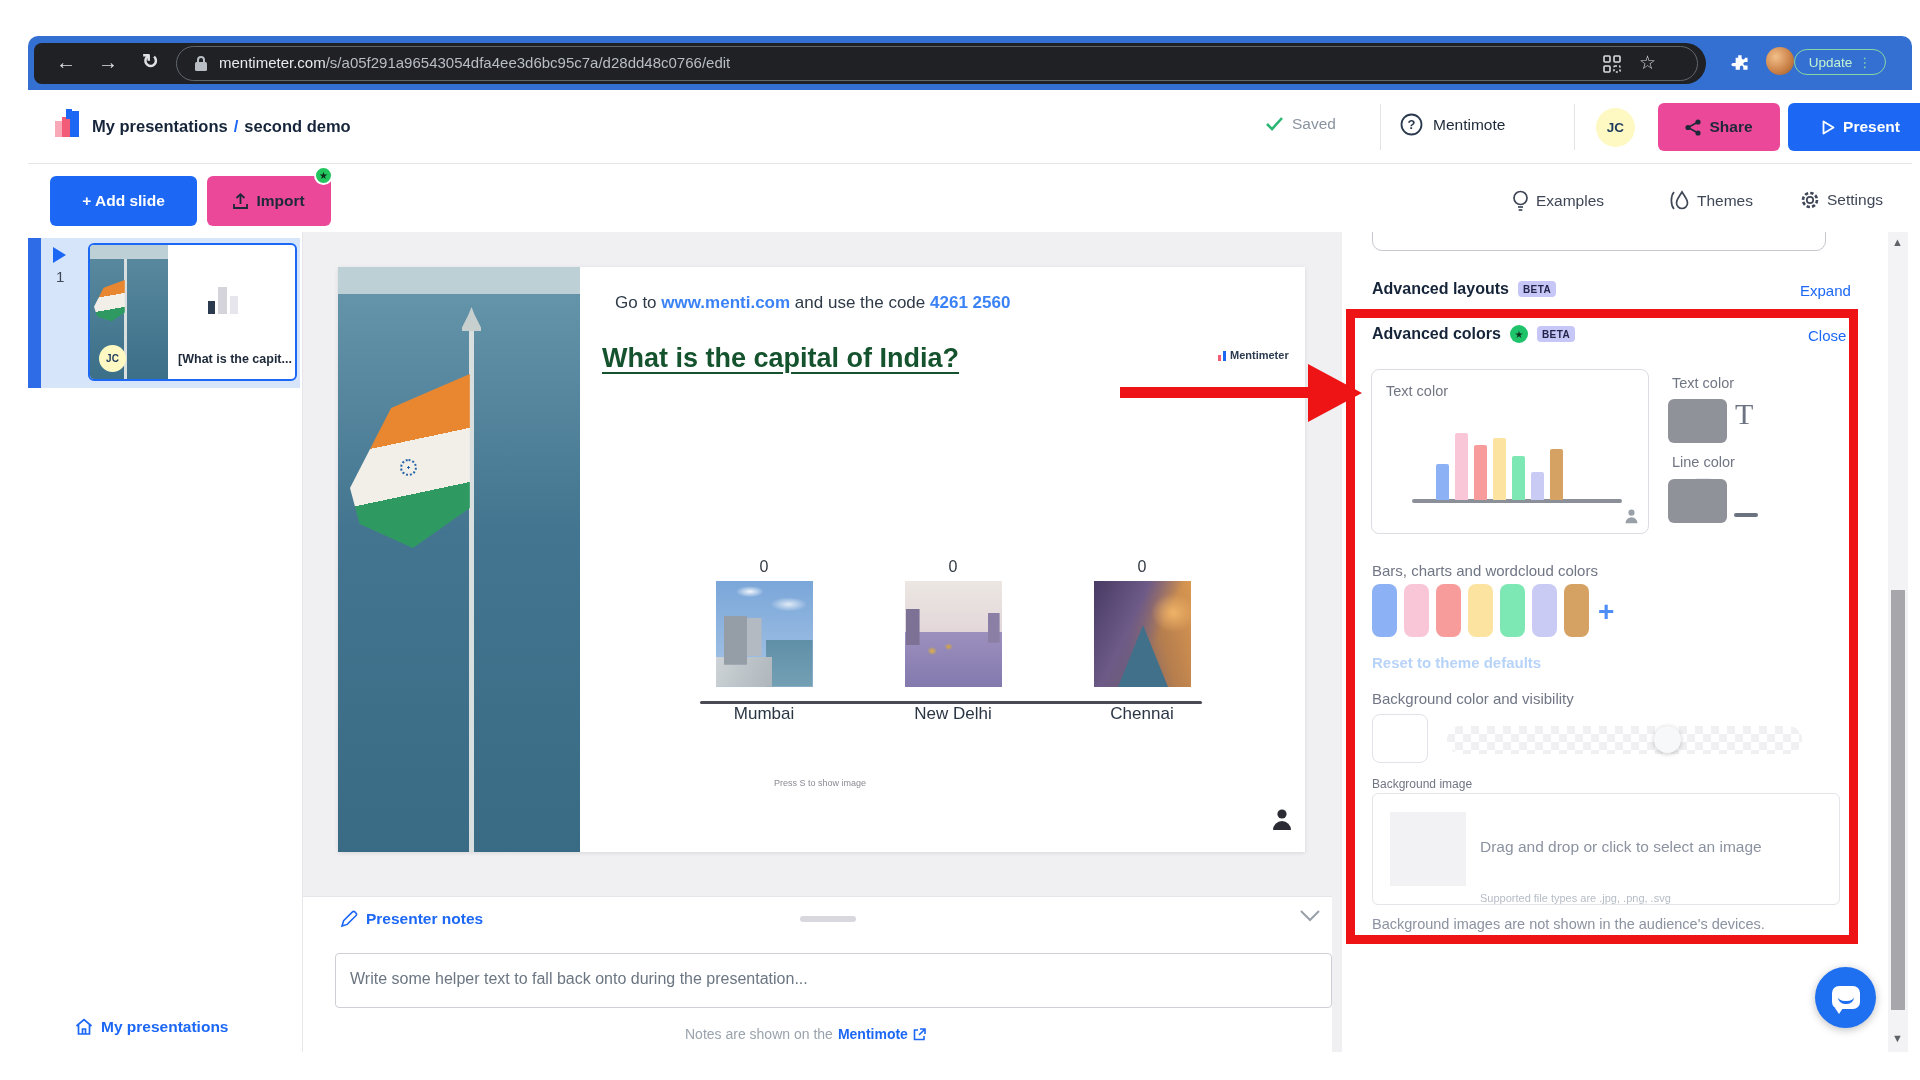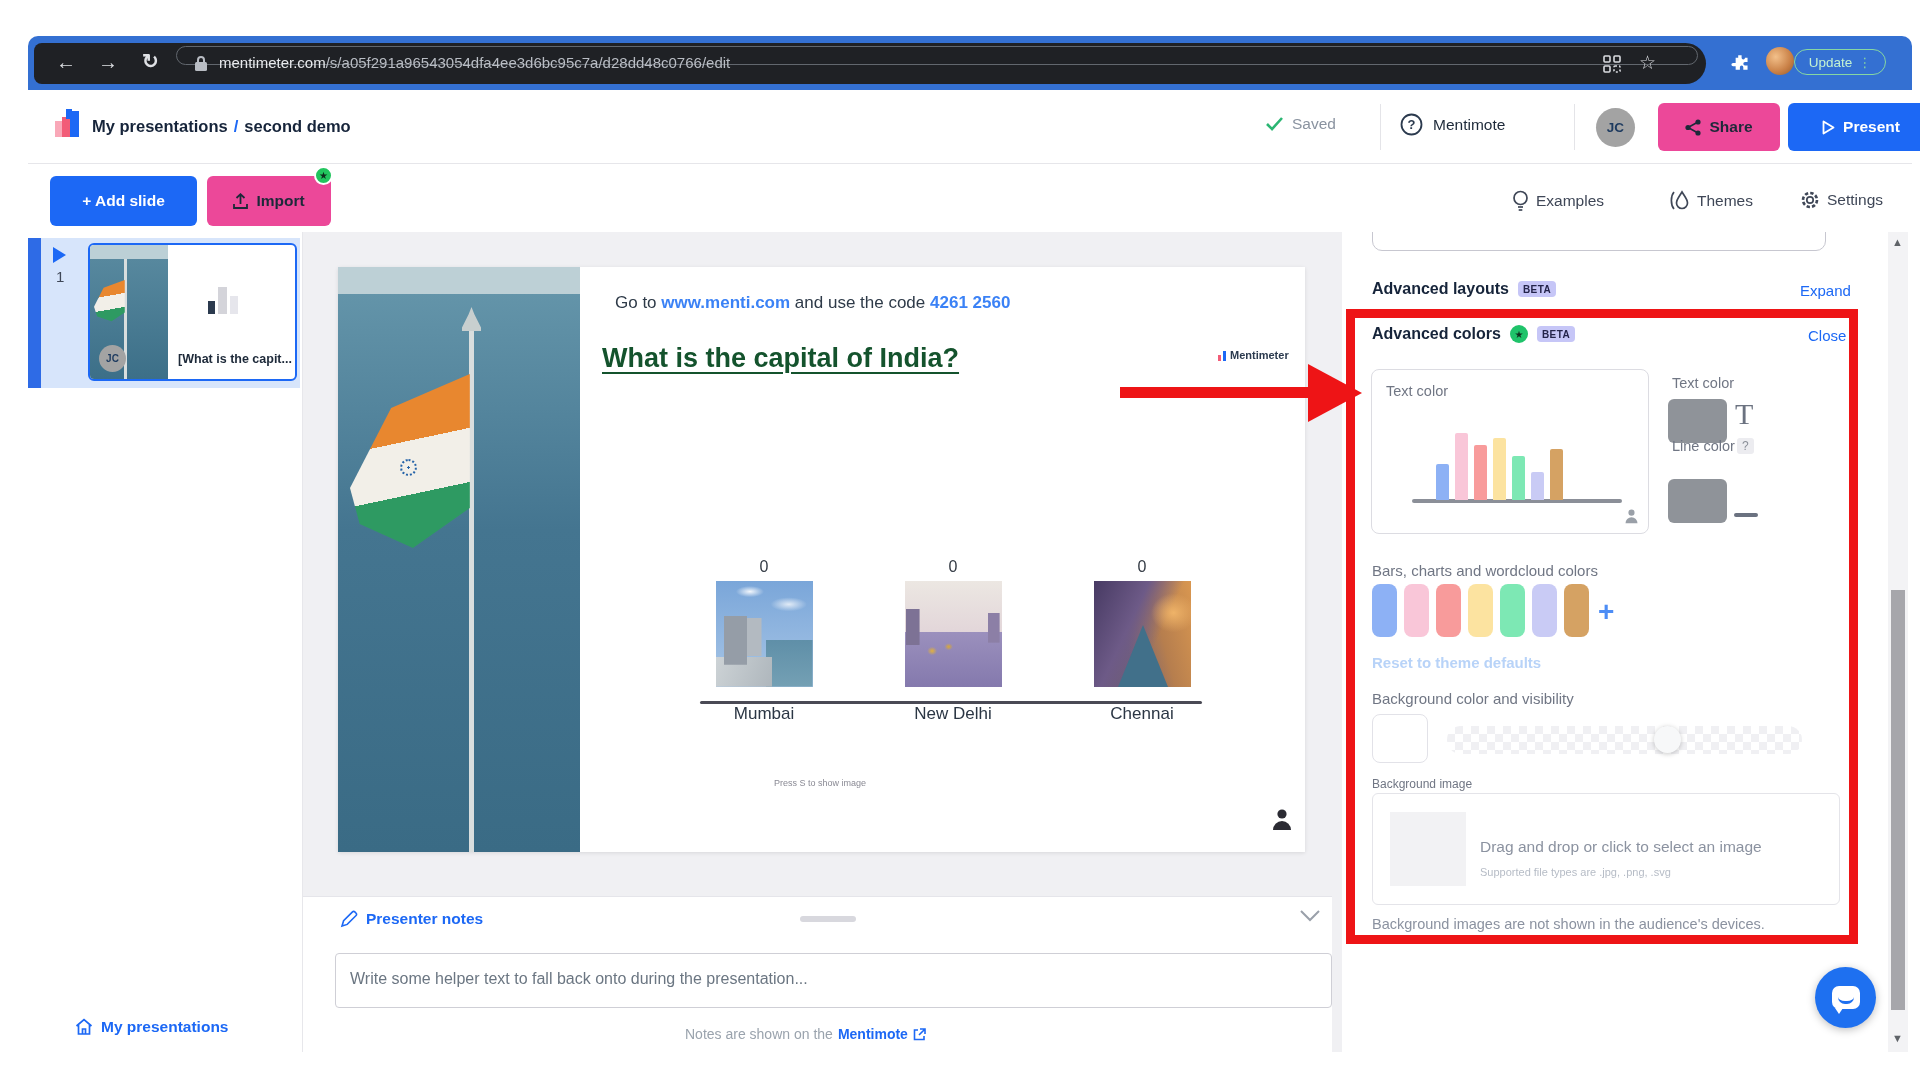--- a/index.html
+++ b/index.html
@@ -5,36 +5,36 @@
   * { margin:0; padding:0; box-sizing:border-box; }
   html,body { background:#fff; }
   .stage { position:relative; width:1920px; height:1080px; background:#fff;
            font-family:"Liberation Sans", sans-serif; overflow:hidden; }
   .abs { position:absolute; }
 
   
   .chrome { left:28px; top:36px; width:1884px; height:54px; background:#3470d2; border-radius:10px 10px 0 0; }
   .darkbar { left:6px; top:7px; width:1672px; height:41px; background:#1f2125; border-radius:8px 21px 21px 8px; }
   .navglyph { color:#dfe1e5; font-size:20px; line-height:1; }
-  .omnibox { left:142px; top:3px; width:1522px; height:19px; border:1px solid #62676e; border-radius:18px; }
+  .omnibox { left:142px; top:3px; width:1522px; height:35px; border:1px solid #62676e; border-radius:18px; }
   .url { color:#e8eaed; font-size:15px; white-space:nowrap; }
   .url .path { color:#b9bdc4; }
   .update-pill { left:1766px; top:13px; width:92px; height:26px; border:1.5px solid #86d7a2; border-radius:14px;
                  color:#c3f2d2; font-size:13.5px; display:flex; align-items:center; justify-content:center; gap:6px; }
   .chr-avatar { left:1738px; top:11px; width:28px; height:28px; border-radius:50%;
                 background:radial-gradient(circle at 35% 35%, #f3c08a, #c87f45 60%, #8a5a30); }
 
   
   .appheader { left:28px; top:90px; width:1884px; height:74px; background:#fff; border-bottom:1px solid #e6e6ea; }
   .crumb { font-size:16.5px; color:#16243a; font-weight:bold; }
   .crumb .sep { color:#1c68f5; font-weight:bold; padding:0 6px; }
   .hdr-gray { color:#8a93a0; font-size:15.5px; }
   .hdr-dark { color:#1d2939; font-size:15.5px; }
   .vdiv { width:1px; background:#e4e4e8; }
-  .avatar { border-radius:50%; background:#a3a3a3; color:#1d3a5f; font-weight:bold;
+  .avatar { border-radius:50%; background:#fef9c3; color:#1d3a5f; font-weight:bold;
             display:flex; align-items:center; justify-content:center; }
   .btn { border-radius:6px; display:flex; align-items:center; justify-content:center; gap:8px;
          font-size:15.5px; font-weight:bold; }
   .btn-gray { background:#ec4899; color:#1d2939; }
   .btn-blue { background:#1c68f5; color:#fff; }
 
   
   .tb-label { color:#3f4757; font-size:15.5px; display:flex; align-items:center; gap:7px; }
   .badge-star { position:absolute; width:19px; height:19px; border-radius:50%; background:#22c55e;
                 border:2px solid #fff; color:#0e2b1c; font-size:10px; display:flex; align-items:center; justify-content:center; }
@@ -132,21 +132,21 @@
   .reset { color:#b8d3f8; font-size:15px; font-weight:bold; }
   .wswatch { width:56px; height:49px; border:1px solid #e2e2e8; border-radius:8px; background:#fff; }
   .opacity-slider { width:355px; height:28px; border-radius:14px; opacity:.55;
       background-image:linear-gradient(45deg,#e4e4ea 25%,transparent 25%,transparent 75%,#e4e4ea 75%),
                        linear-gradient(45deg,#e4e4ea 25%,transparent 25%,transparent 75%,#e4e4ea 75%);
       background-size:16px 16px; background-position:0 0,8px 8px; }
   .slider-handle { width:27px; height:27px; border-radius:50%; background:#f7f8f9; box-shadow:0 1px 5px rgba(0,0,0,.22); }
   .droparea { width:468px; height:112px; border:1px solid #e4e4e9; border-radius:6px; }
   .dropthumb { position:absolute; left:17px; top:18px; width:76px; height:74px; background:#f2f2f4; }
   .drop-main { font-size:15.5px; color:#8b92a0; }
-  .drop-hint { font-size:11px; color:#b6bcc6; }
+  .drop-hint { font-size:11px; color:#b6bcc6;margin-top:26px; }
   .aud-note { font-size:14.5px; color:#8b92a0; }
 
   
   .sb-track { left:1888px; top:232px; width:20px; height:820px; background:#f3f3f5; }
   .sb-thumb { left:1891px; top:590px; width:14px; height:420px; background:#a6a6ab; }
   .sb-arrow { color:#5f6368; font-size:11px; left:1892px; }
 
   
   .red-rect { left:1346px; top:309px; width:512px; height:635px; border:9px solid #ee1416; }
   .arrow-shaft { left:1120px; top:387px; width:192px; height:11px; background:#ee1416; }
@@ -417,21 +417,21 @@
         </div>
       <svg class="p-abs" style="left:252px;top:138px;" width="15" height="16" viewBox="0 0 22 24">
           <circle cx="11" cy="7" r="4.6" fill="#9aa0a8"></circle>
           <path d="M2 23 a9 9 0 0 1 18 0 Z" fill="#9aa0a8"></path>
         </svg>
     </div>
 
     <div class="p-abs p-graylabel" style="left:330px;top:143px;">Text color</div>
     <div class="p-abs gswatch" style="left:326px;top:167px;"></div>
     <div class="p-abs t-glyph" style="left:393px;top:165px;">T</div>
-    <div class="p-abs flex" style="left:330px;top:206px;gap:2px;">
+    <div class="p-abs flex" style="left:330px;top:222px;gap:8px;flex-direction:column;">
       <span class="p-graylabel">Line color</span>
       <span class="qbadge">?</span>
     </div>
     <div class="p-abs gswatch" style="left:326px;top:247px;"></div>
     <div class="p-abs" style="left:392px;top:281px;width:24px;height:4px;background:#6b7280;border-radius:2px;"></div>
 
     <div class="p-abs p-graylabel" style="left:30px;top:330px;font-size:15px;">Bars, charts and wordcloud colors</div>
     <div class="p-abs flex" id="swatch-row" style="left:30px;top:352px;gap:7px;">
         <div class="swatch" style="background: rgb(141, 177, 245);"></div>
         <div class="swatch" style="background: rgb(249, 198, 216);"></div>

